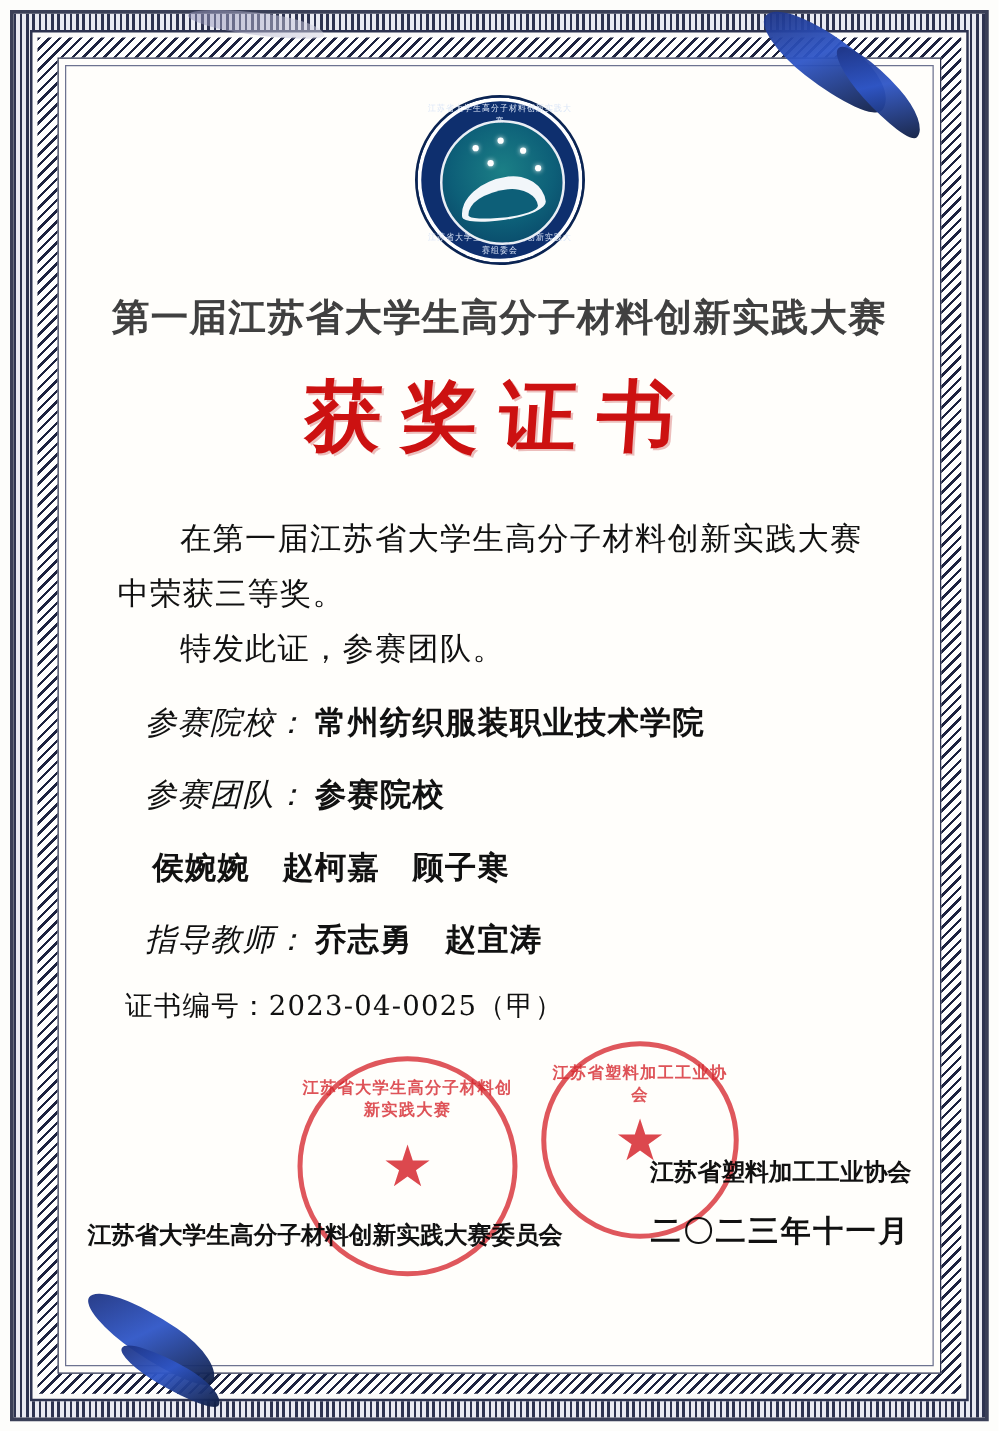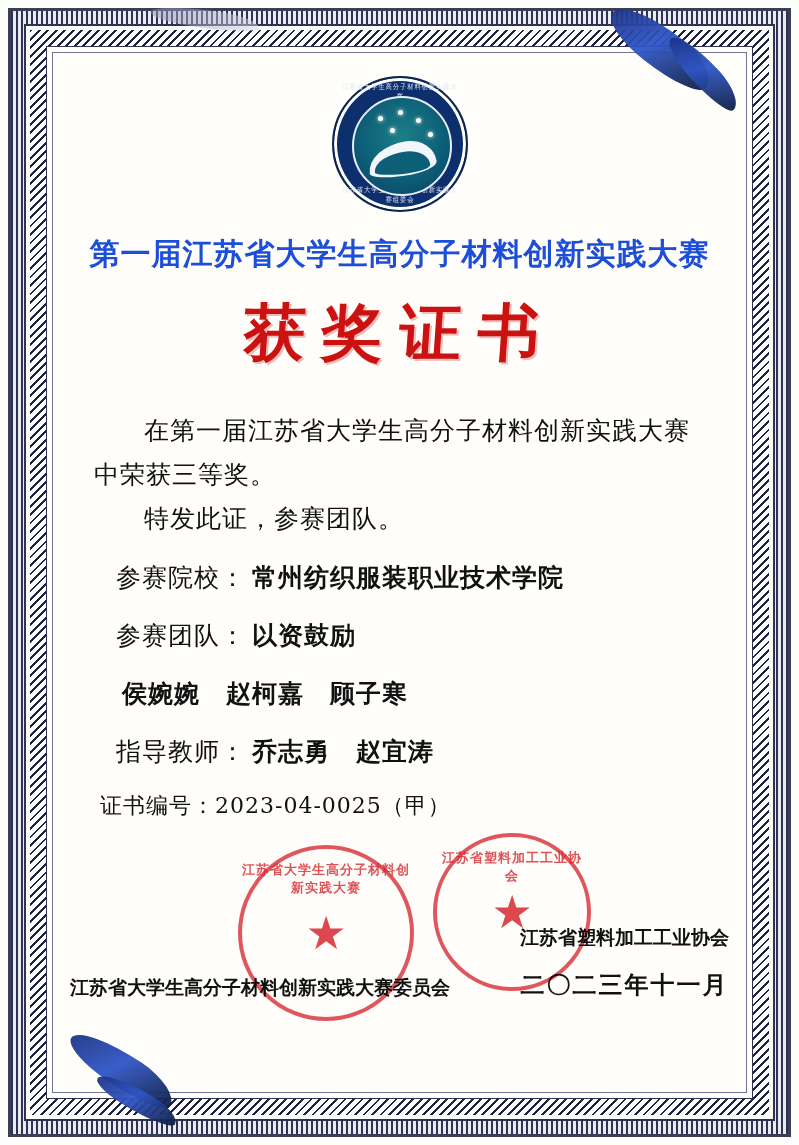--- a/index.html
+++ b/index.html
@@ -140,21 +140,21 @@
   .emblem-label.bottom { top: auto; bottom: 5px; }
 
   
   .main-title {
     margin-top: 22px;
     text-align: center;
     font-family: "DejaVu Sans", sans-serif;
     font-weight: bold;
     font-size: 30px;
     letter-spacing: 1px;
-    color: #1d4ed8;
+    color: #404040;
     white-space: nowrap;
   }
   .cert-word {
     margin-top: 16px;
     text-align: center;
     font-family: "DejaVu Serif", serif;
     font-weight: bold;
     font-size: 62px;
     letter-spacing: 16px;
     color: #cc1111;
@@ -181,20 +181,21 @@
   }
   .field-row {
     display: flex;
     align-items: baseline;
     margin-bottom: 14px;
     font-size: 25px;
     letter-spacing: 1px;
   }
   .field-label {
     white-space: nowrap;
+    font-style: italic;
   }
   .field-value {
     margin-left: 6px;
     white-space: pre;
     font-weight: bold;
   }
 
   .cert-no {
     margin-top: 8px;
     padding-left: 6px;
@@ -308,21 +309,21 @@
       <div class="para">在第一届江苏省大学生高分子材料创新实践大赛中荣获三等奖。</div>
       <div class="para">特发此证，参赛团队。</div>
 
       <div class="fields">
         <div class="field-row">
           <span class="field-label">参赛院校：</span>
           <span class="field-value">常州纺织服装职业技术学院</span>
         </div>
         <div class="field-row">
           <span class="field-label">参赛团队：</span>
-          <span class="field-value">以资鼓励</span>
+          <span class="field-value">参赛院校</span>
         </div>
         <div class="field-row">
           <span class="field-value">侯婉婉　赵柯嘉　顾子寒</span>
         </div>
         <div class="field-row">
           <span class="field-label">指导教师：</span>
           <span class="field-value">乔志勇　赵宜涛</span>
         </div>
       </div>
 

